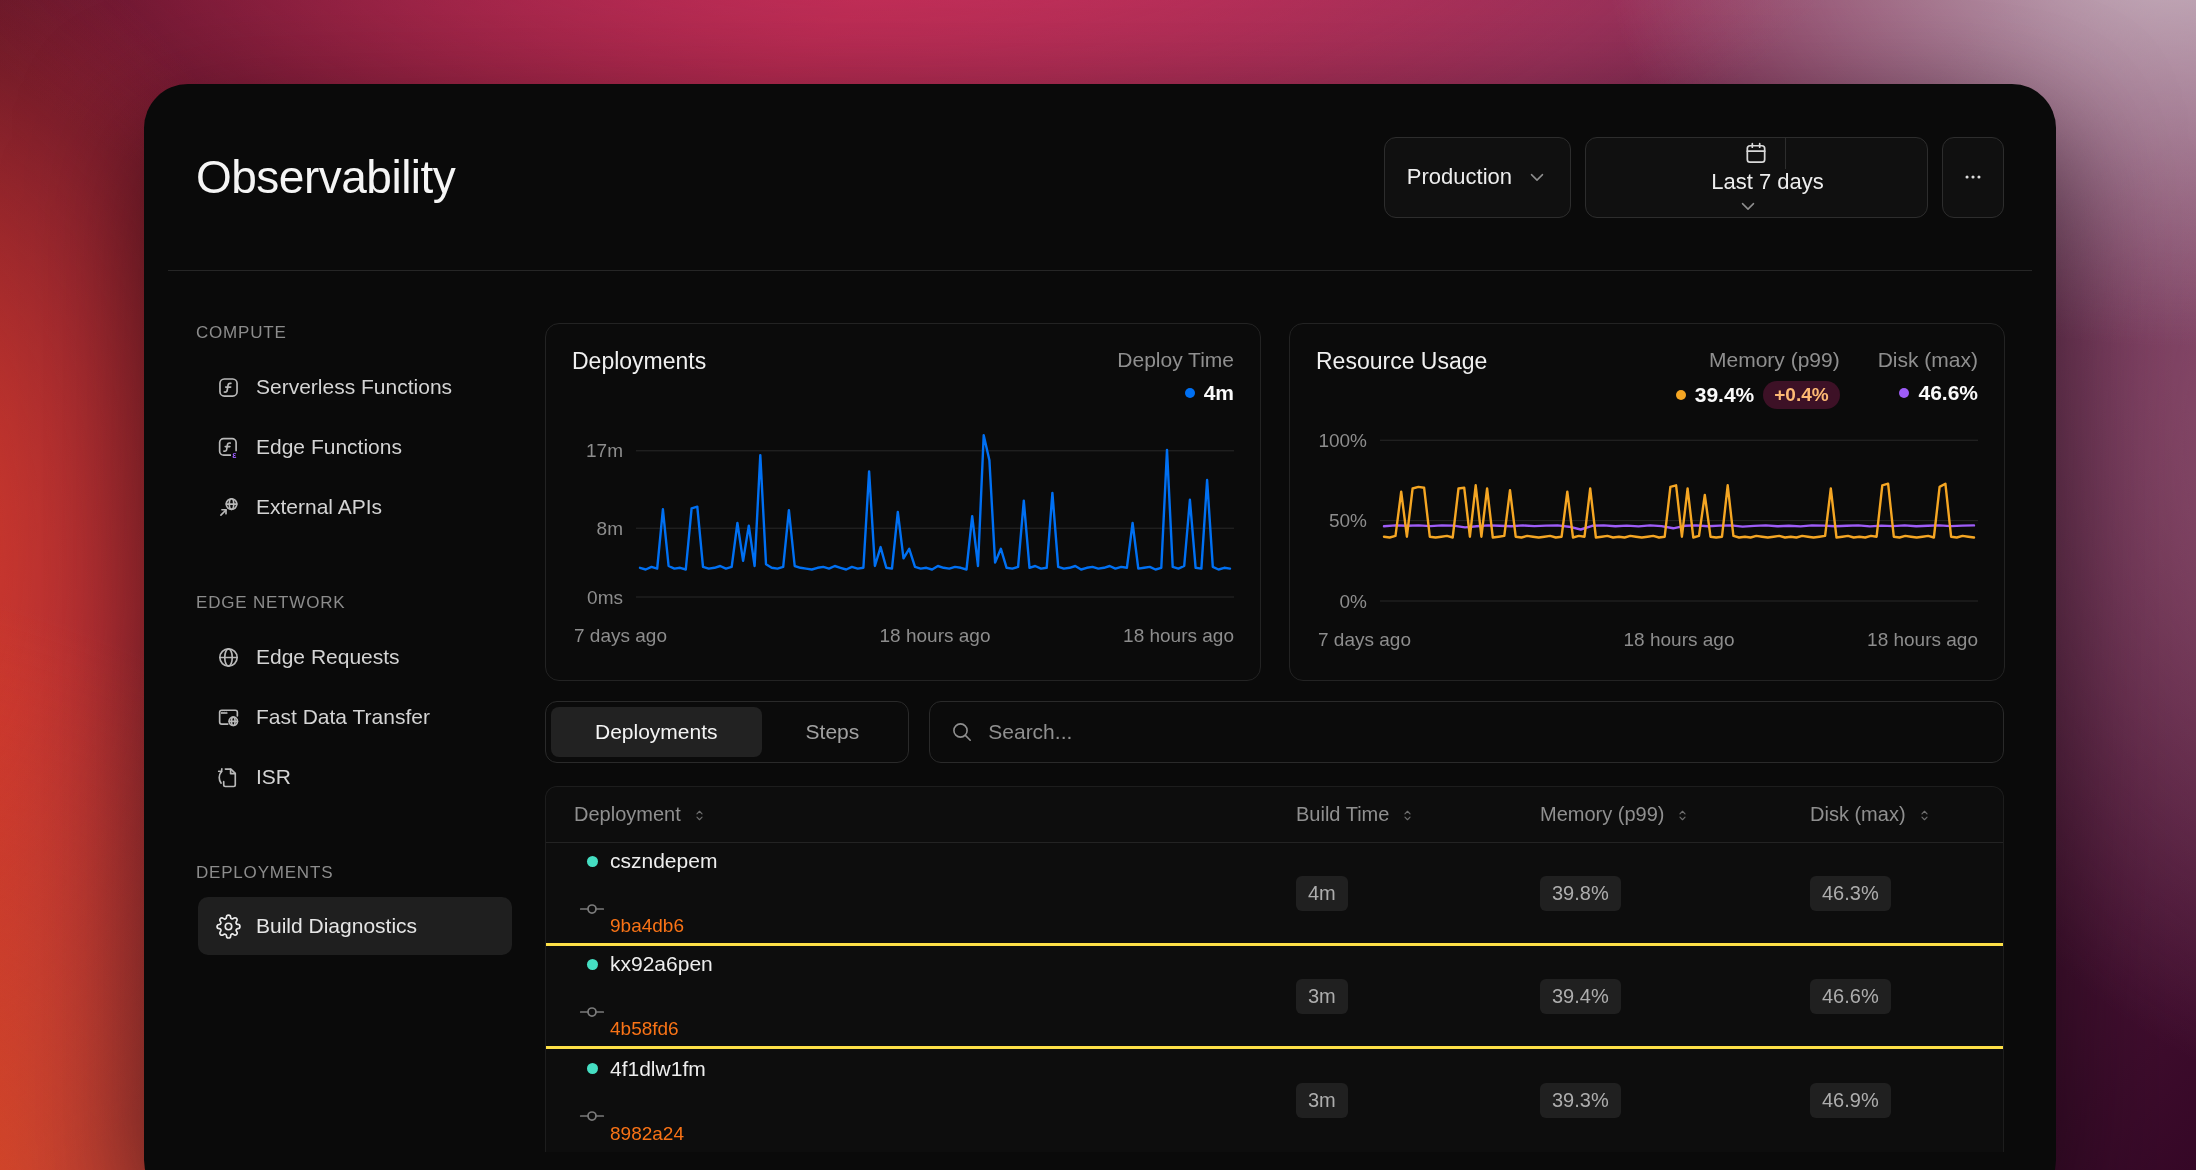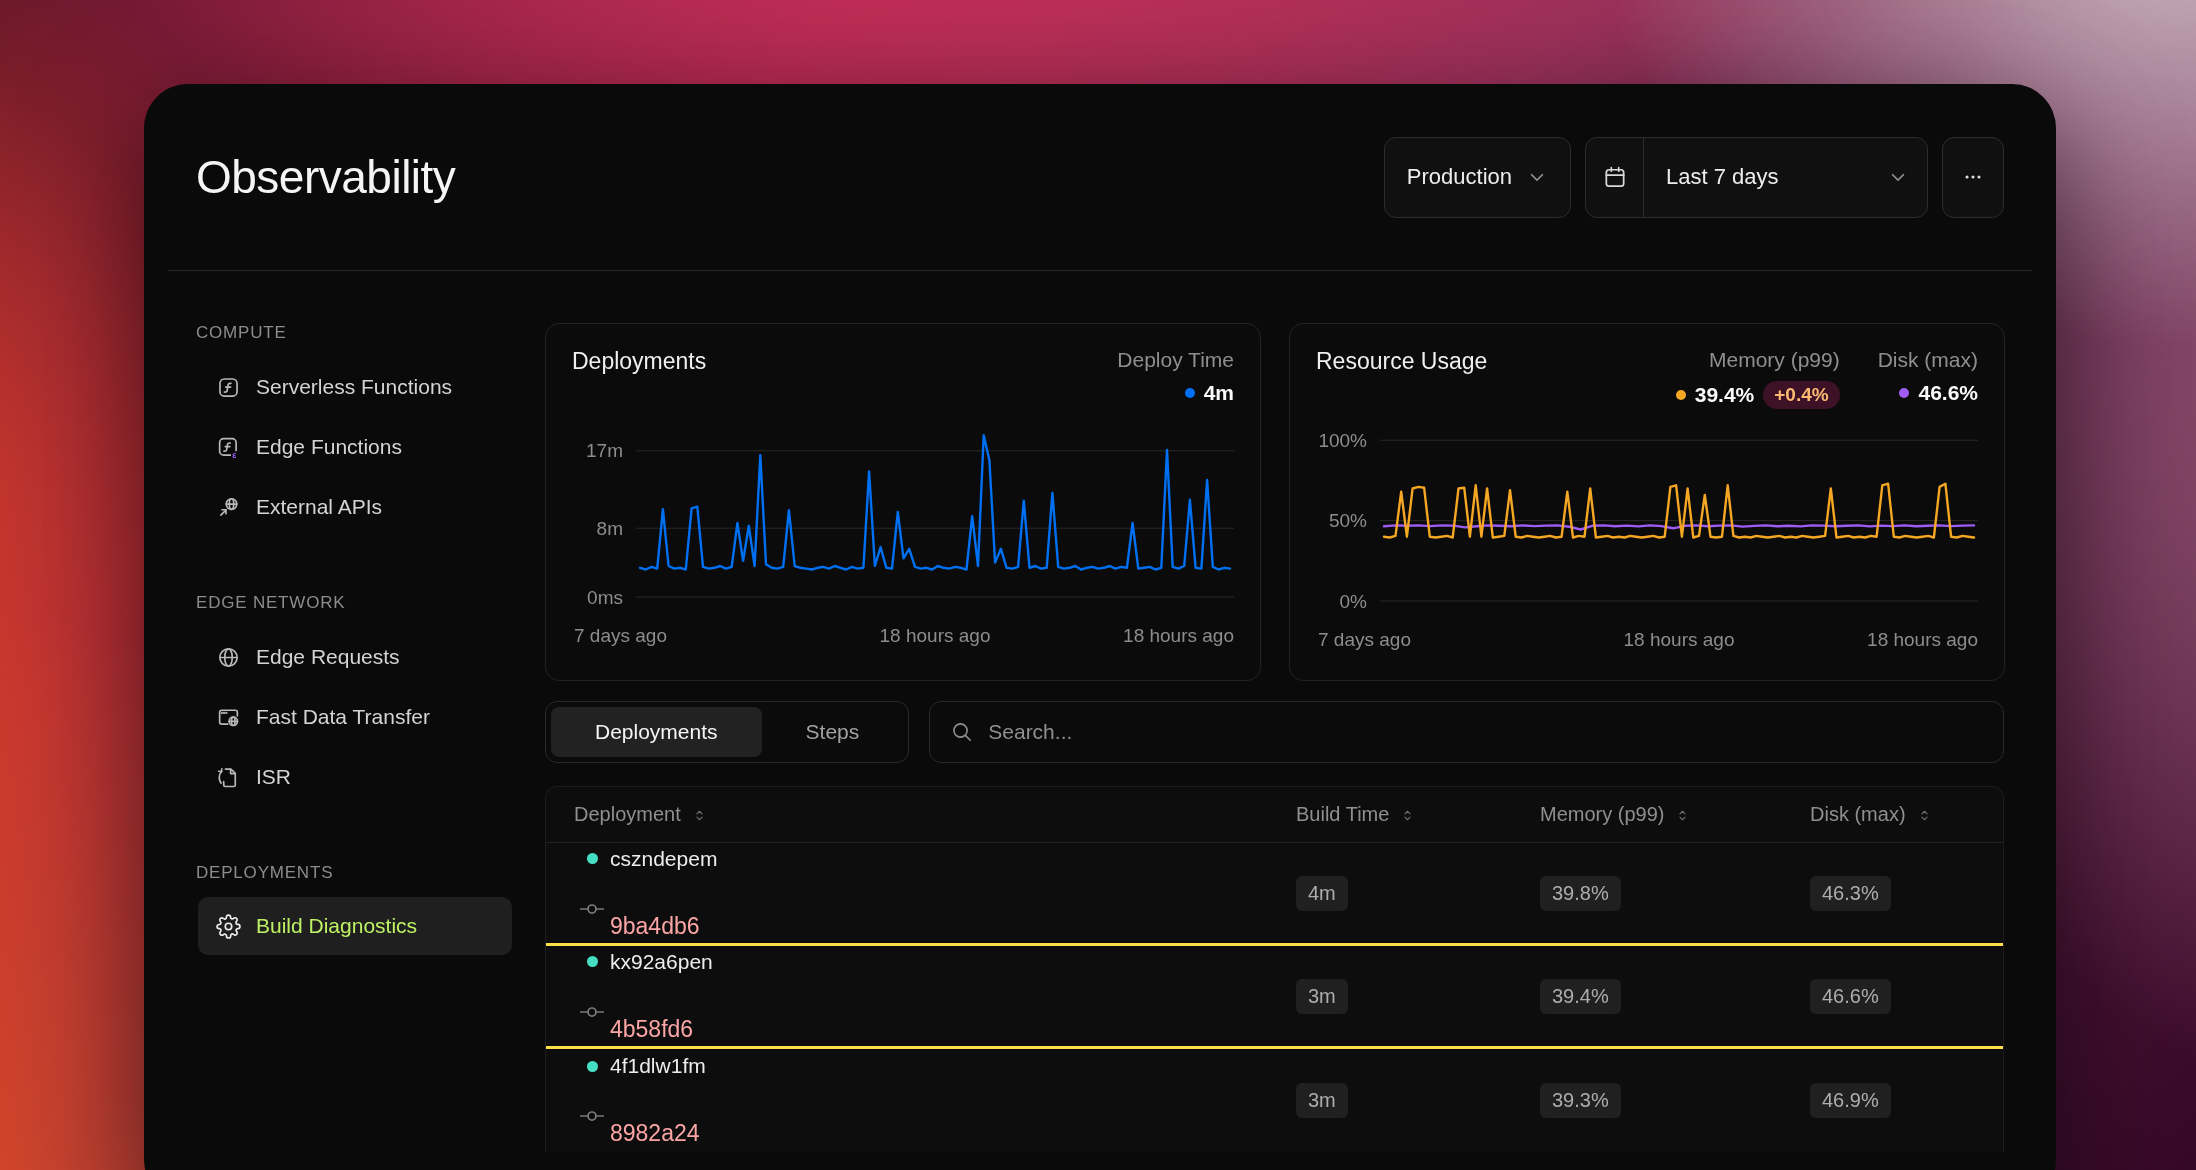--- a/index.html
+++ b/index.html
@@ -22,36 +22,36 @@
   }
   
   .win-header { height:186px; display:flex; align-items:center; padding:0 52px; }
   .page-title { font-size:46px; font-weight:500; letter-spacing:-.5px; color:#f5f5f5; flex:1; }
   .header-controls { display:flex; align-items:center; gap:14px; }
   .btn {
     height:81px; background:#101010; border:1px solid #2d2d2d; border-radius:12px;
     display:flex; align-items:center; color:#ededed; font-size:22px; cursor:pointer;
   }
   .env-btn { padding:0 22px; gap:14px; }
-  .date-btn { width:343px; padding:0; }
+  .date-btn { width:343px; padding:0;flex-direction:column; }
   .date-cal { width:58px; height:100%; display:flex; align-items:center; justify-content:center; border-right:1px solid #2d2d2d; color:#d9d9d9; }
   .date-label { flex:1; padding-left:22px; }
   .date-chevron { padding-right:18px; }
   .more-btn { width:62px; justify-content:center; }
   .chev { width:22px; height:22px; color:#8f8f8f; }
   .divider { height:1px; background:#262626; margin:0 24px; }
   
   .win-body { display:flex; padding:52px 52px 0 52px; }
   
   .sidebar { width:320px; flex:none; margin-right:29px; }
   .nav-section { font-size:17px; color:#8c8c8c; letter-spacing:.8px; margin-bottom:14px; }
   .nav-section.gap { margin-top:56px; }
   .nav-item { height:60px; display:flex; align-items:center; gap:15px; padding-left:20px; color:#d4d4d4; font-size:21px; cursor:pointer; }
   .nav-item .nav-icon { width:25px; height:25px; color:#b9b9b9; flex:none; }
-  .nav-item.selected { background:#1f1f1f; border-radius:10px; height:58px; margin:12px 4px 0 2px; padding-left:18px; color:#bef264; }
+  .nav-item.selected { background:#1f1f1f; border-radius:10px; height:58px; margin:12px 4px 0 2px; padding-left:18px; color:#e5e5e5; }
   .nav-item.selected .nav-icon { color:#ededed; }
   .icon svg, .nav-icon svg, .chev svg { width:100%; height:100%; display:block; }
   svg.stroked * { fill:none; stroke:currentColor; stroke-width:1.6; stroke-linecap:round; stroke-linejoin:round; }
   
   .main { flex:1; min-width:0; }
   .cards-row { display:flex; gap:28px; }
   .card { width:716px; height:358px; background:#0b0b0b; border:1px solid #232323; border-radius:14px; padding:24px 26px 0 26px; }
   .card-top { display:flex; justify-content:space-between; }
   .card-title { font-size:23px; font-weight:500; color:#f0f0f0; }
   .legend-groups { display:flex; gap:38px; }
@@ -80,21 +80,21 @@
   .th:first-child { padding-left:28px; }
   .sort-icon { width:17px; height:17px; color:#6e6e6e; }
   .tbody-row { height:103px; border-bottom:3px solid #fde047; cursor:pointer; }
   .tbody-row:last-child { border-bottom:none; }
   .dep-cell { display:flex; flex-direction:column; gap:7px; padding-left:28px; }
   .dep-line { display:flex; align-items:center; }
   .marker { width:36px; display:flex; align-items:center; justify-content:center; flex:none; }
   .status-dot { width:11px; height:11px; border-radius:50%; }
   .commit-icon { width:26px; height:26px; color:#7a7a7a; }
   .dep-name { font-size:21px; font-weight:500; color:#ededed; }
-  .dep-commit { font-size:23px; color:#fca5a5;margin-top:35px; }
+  .dep-commit { font-size:19px; color:#f97316;margin-top:35px; }
   .pill { display:inline-block; background:#202020; border-radius:6px; padding:6px 12px; font-size:20px; color:#adadad; }
 </style>
 </head>
 <body>
 
 <svg width="0" height="0" style="position:absolute">
   <defs>
     <g id="i-function">
         <rect x="3.8" y="3.8" width="16.4" height="16.4" rx="4.2"></rect>
         <path d="M14.3 8.1c-1.9-.4-2.6.5-2.8 2l-.7 4.3c-.25 1.6-1 2.3-2.8 1.9"></path>

